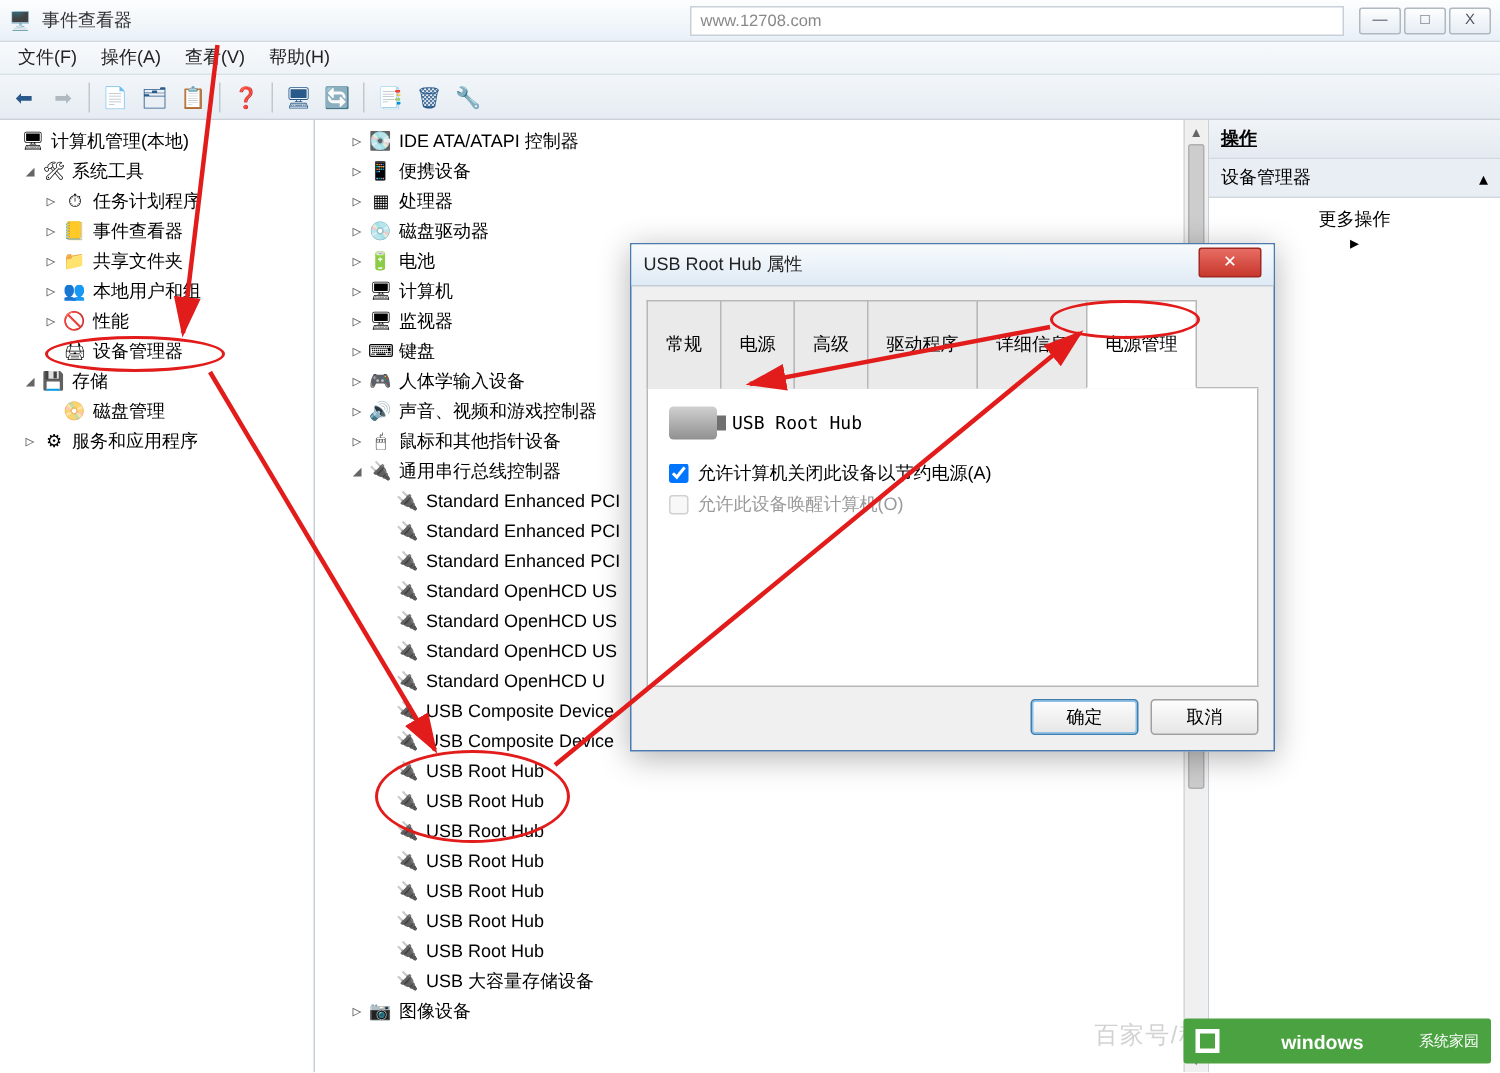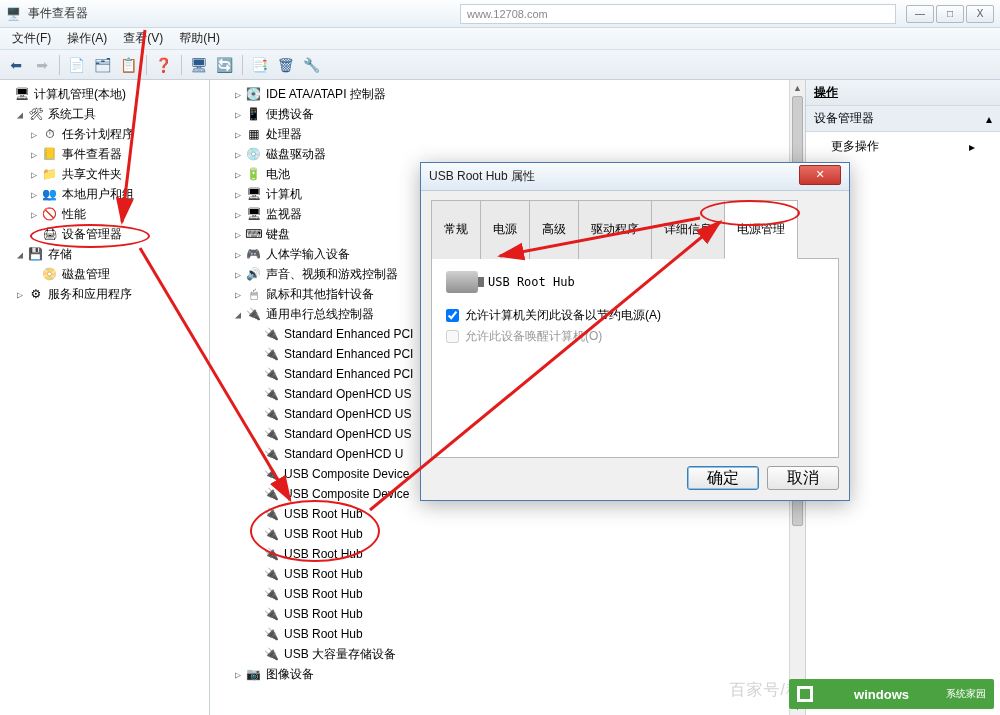--- a/index.html
+++ b/index.html
@@ -23,21 +23,21 @@
   .toolbar-sep { width: 1px; height: 20px; background: #c0c8d0; margin: 0 3px; }
   
   
   .body { display: flex; height: calc(100% - 80px); }
   .left-pane { width: 210px; border-right: 1px solid #c8d0d8; background: #fff; overflow: hidden; padding: 4px 0; }
   .mid-pane { flex: 1; display: flex; flex-direction: column; background: #fff; position: relative; }
   .mid-tree { flex: 1; overflow: hidden; padding: 4px 0; position: relative; }
   .right-pane { width: 195px; border-left: 1px solid #c8d0d8; background: #fff; }
   .right-header { background: linear-gradient(to bottom,#f0f4f8,#e4eaf0); border-bottom: 1px solid #d0d8e0; padding: 4px 8px; font-weight: bold; text-decoration: underline; }
   .right-section { background: #e8eef4; padding: 4px 8px; border-bottom: 1px solid #d0d8e0; display: flex; justify-content: space-between; align-items: center; }
-  .right-item { padding: 6px 25px; display: flex; justify-content: space-between; align-items: center; }
+  .right-item { padding: 6px 12px; display: flex; justify-content: space-between; align-items: center; flex-direction: column; }
   .tree-node { display: flex; align-items: center; height: 20px; padding-right: 4px; white-space: nowrap; cursor: pointer; }
   .tree-expand { width: 12px; text-align: center; color: #666; font-size: 10px; font-family: monospace; }
   .tree-icon { width: 16px; height: 16px; margin: 0 4px 0 2px; display: inline-flex; align-items: center; justify-content: center; font-size: 12px; }
   .tree-label { color: #000; font-size: 12px; }
   .indent-1 { padding-left: 14px; }
   .indent-2 { padding-left: 28px; }
   .m-indent-1 { padding-left: 22px; }
   .m-indent-2 { padding-left: 40px; }
   
   
@@ -55,21 +55,21 @@
   .tabs { display: flex; border-bottom: 1px solid #b8b8b8; }
   .tab { padding: 20px 12px; border: 1px solid #b8b8b8; border-bottom: none; background: #eaeaea; margin-right: -1px; cursor: pointer; position: relative; top: 1px; font-size: 12px; }
   .tab.active { background: #fff; border-bottom: 1px solid #fff; }
   .tab-page { flex: 1; background: #fff; border: 1px solid #b8b8b8; border-top: none; padding: 12px 14px; }
   .device-row { display: flex; align-items: center; gap: 10px; margin-bottom: 14px; }
   .usb-icon { width: 32px; height: 22px; background: linear-gradient(to bottom,#d0d0d0,#909090); border-radius: 3px; position: relative; }
   .usb-icon::after { content:""; position:absolute; right:-6px; top:6px; width:6px;height:10px; background:#707070; }
   .chk-row { display: flex; align-items: center; gap: 6px; margin: 4px 0; font-size: 12px; }
   .chk-row.disabled { color: #9a9a9a; }
   .dlg-footer { display: flex; justify-content: flex-end; gap: 8px; padding-top: 8px; }
-  .btn { min-width: 72px; height: 24px; background: linear-gradient(to bottom,#fdfdfd,#e6e6e6); border: 1px solid #a0a0a0; border-radius: 3px; cursor: pointer; font-size: 16px; }
+  .btn { min-width: 72px; height: 24px; background: linear-gradient(to bottom,#fdfdfd,#e6e6e6); border: 1px solid #a0a0a0; border-radius: 3px; cursor: pointer; font-size: 12px; }
   .btn.primary { border-color: #3c7fb1; box-shadow: 0 0 0 1px #8cc0e8 inset; }
   
   
   .anno { position: absolute; pointer-events: none; z-index: 20; }
   .ellipse { border: 2px solid #e21b1b; border-radius: 50%; }
   .arrow-line { stroke: #e21b1b; stroke-width: 3; fill: none; }
   .arrow-head { fill: #e21b1b; }
   
   
   .wm-text { position: absolute; right: 180px; bottom: 14px; color: rgba(180,180,180,0.6); font-size: 16px; letter-spacing: 1px; }

